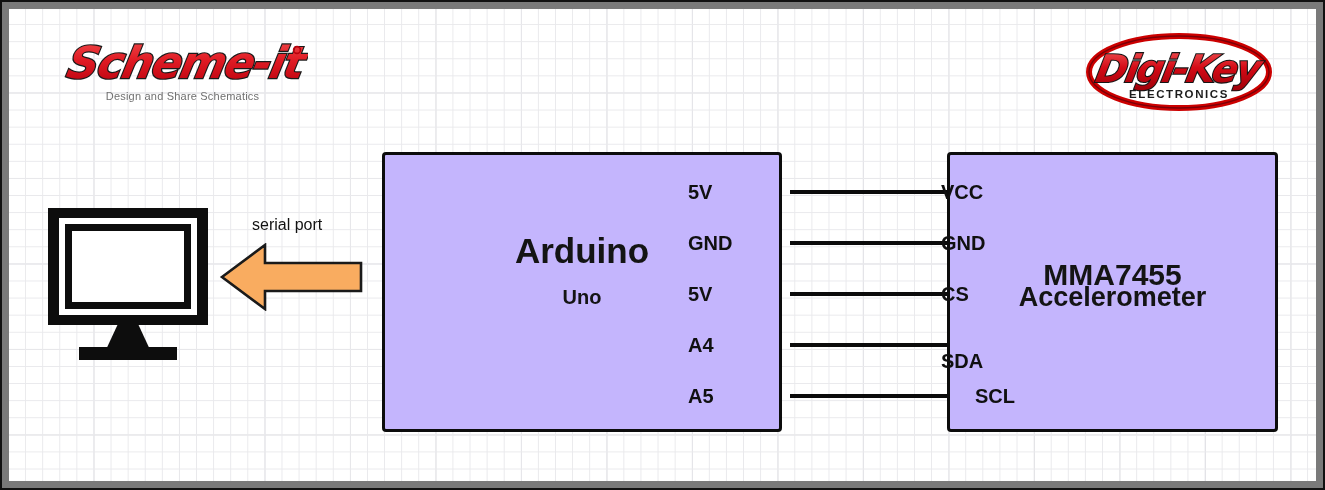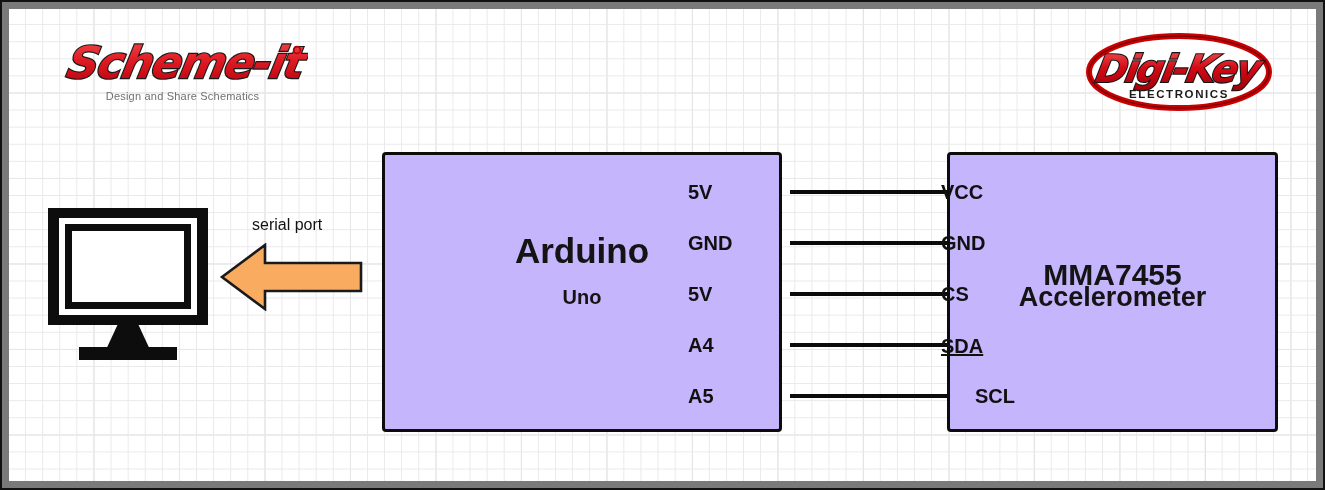--- a/index.html
+++ b/index.html
@@ -161,21 +161,21 @@
   <div class="wire" style="left:790px;top:394px;width:157px;"></div>
 
   <div class="block" id="mma-block">
     <div class="block-title" id="mma-title">MMA7455</div>
     <div class="block-title" id="mma-sub">Accelerometer</div>
   </div>
 
   <div class="pin-label pin-right" style="left:941px;top:182px;width:110px;">VCC</div>
   <div class="pin-label pin-right" style="left:941px;top:233px;width:110px;">GND</div>
   <div class="pin-label pin-right" style="left:941px;top:284px;width:110px;">CS</div>
-  <div class="pin-label pin-right" style="left:941px;top:336px;width:110px;text-decoration:underline;">SDA</div>
+  <div class="pin-label pin-right" style="left:941px;top:351px;width:110px;">SDA</div>
   <div class="pin-label pin-right" style="left:941px;top:386px;width:110px;margin-left:34px;">SCL</div>
 
   <div class="monitor">
     <div class="mon-outer"></div>
     <div class="mon-gap"></div>
     <div class="mon-inner"></div>
     <div class="mon-neck"></div>
     <div class="mon-base"></div>
   </div>
 

